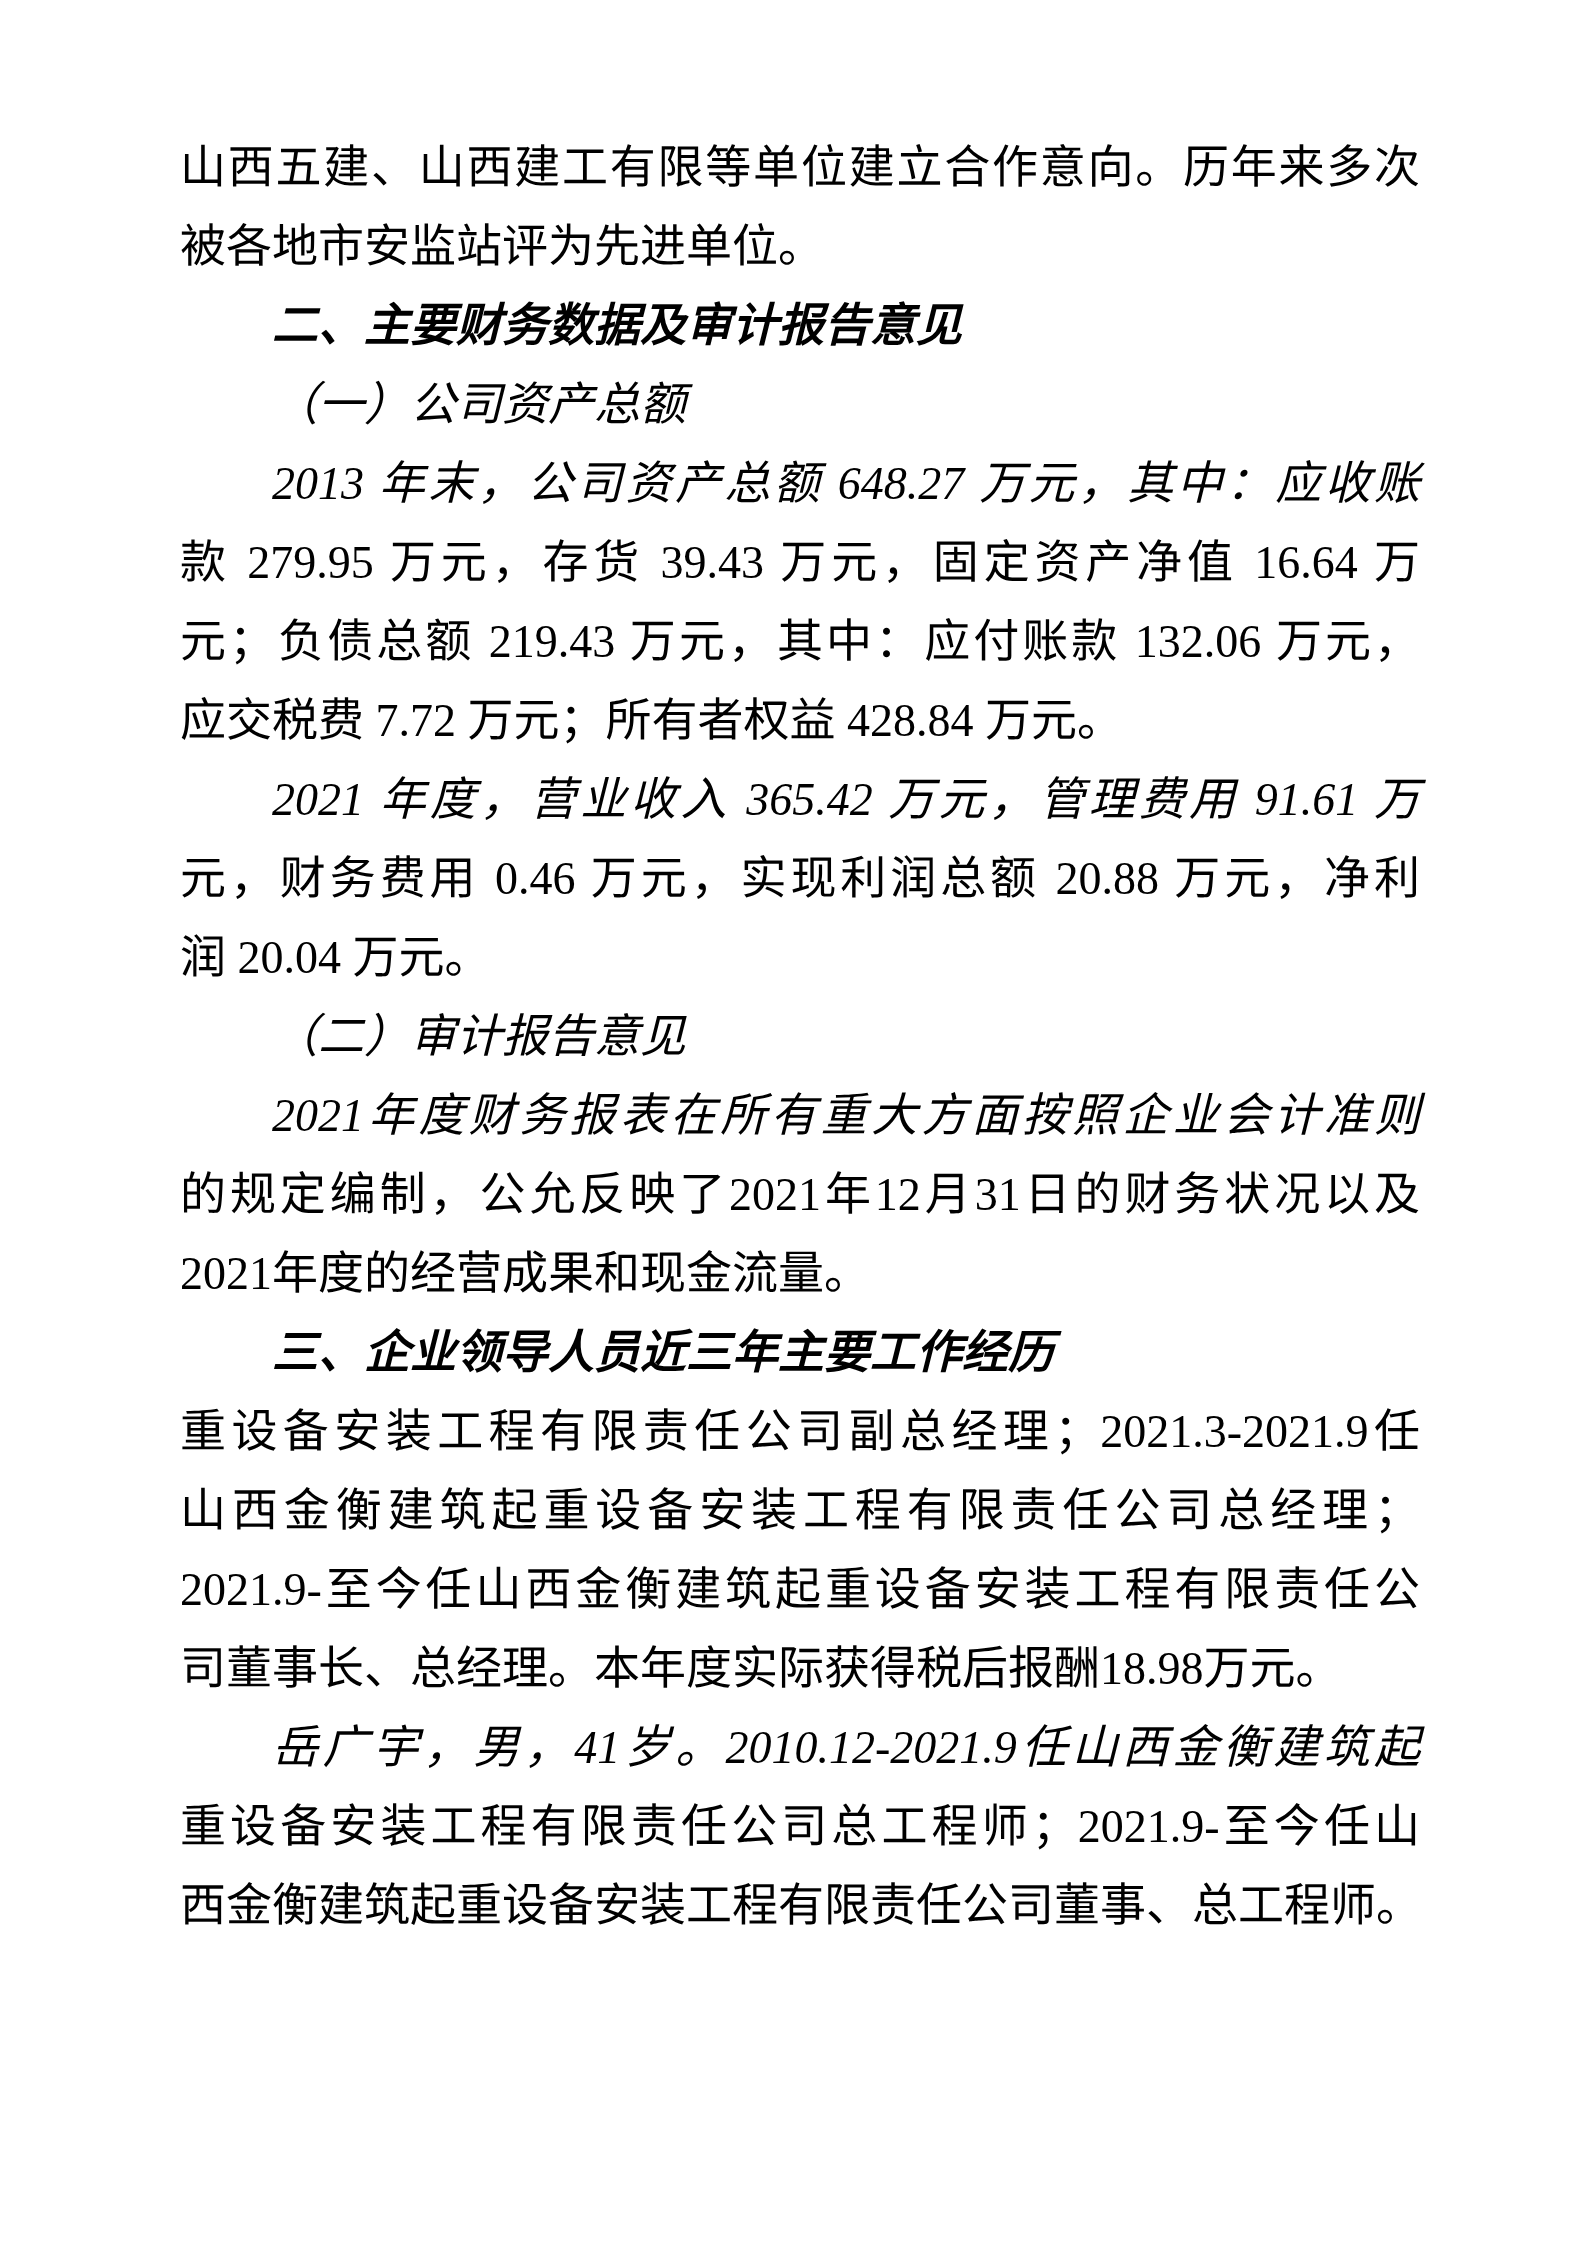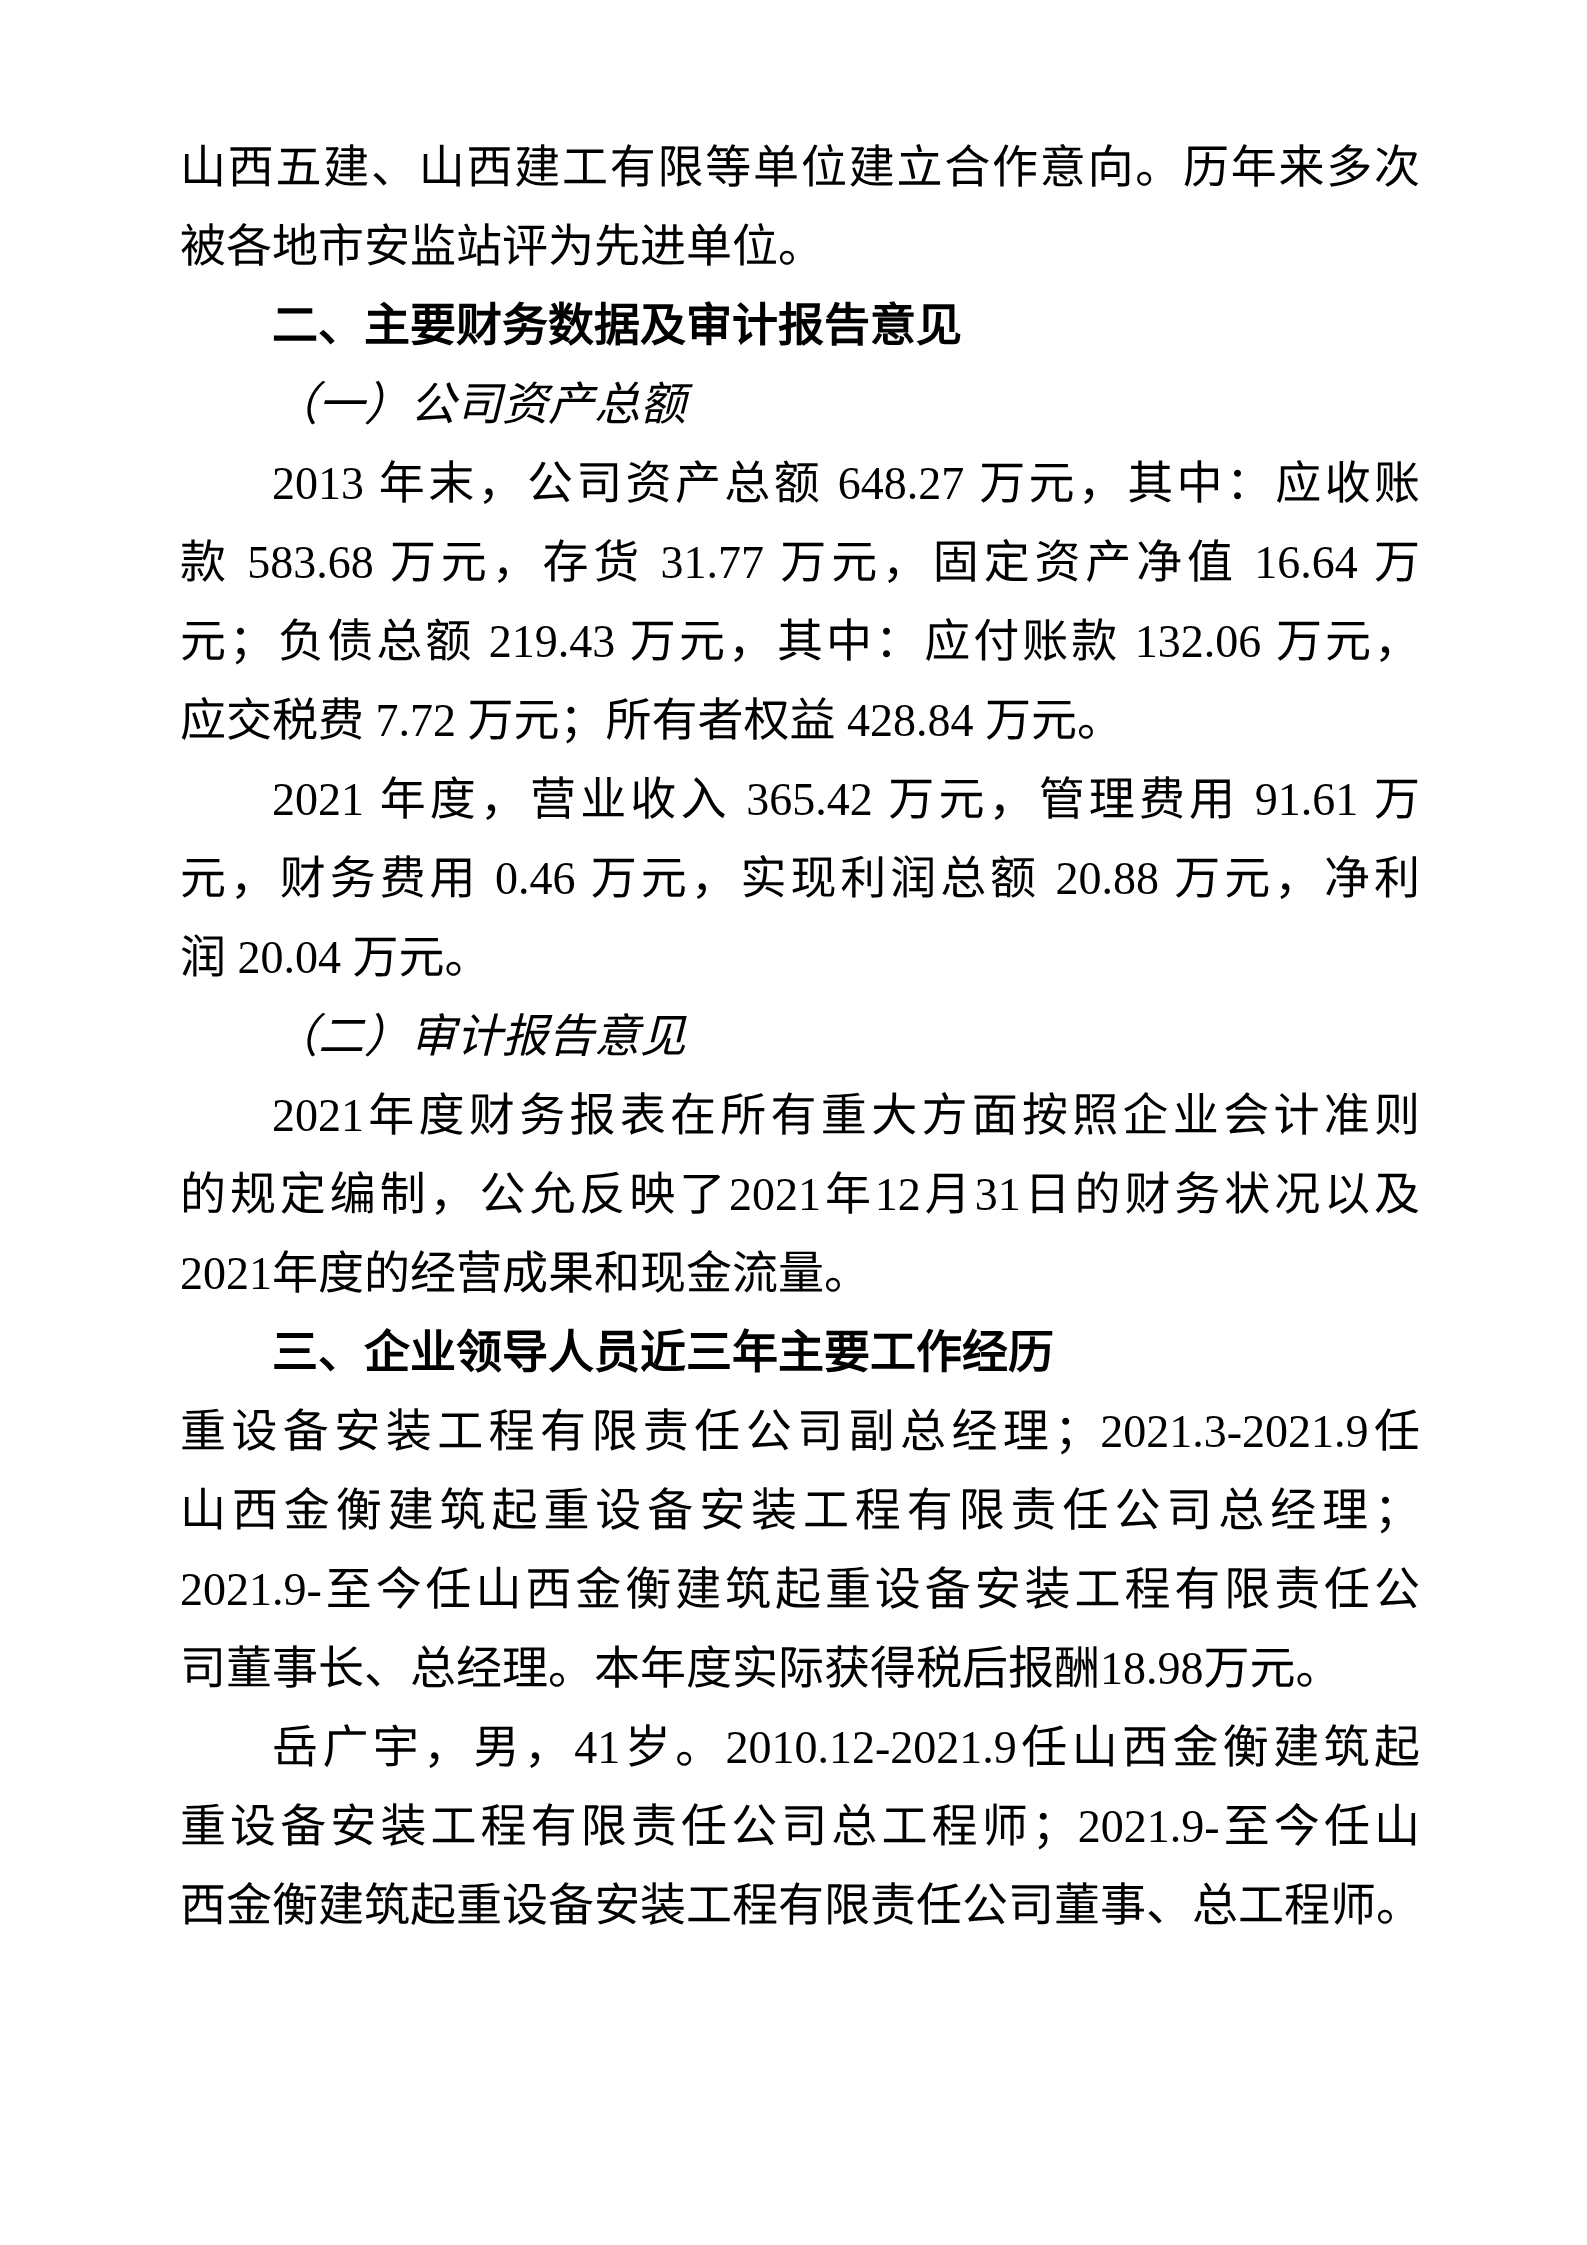--- a/index.html
+++ b/index.html
@@ -27,20 +27,21 @@
     overflow: visible;
   }
   
   .fill {
     text-align: justify;
     text-align-last: justify;
     text-justify: inter-character;
   }
   .indent {
     text-indent: 2em;
+    font-style: italic;
   }
   .heading {
     font-family: "Liberation Sans", "DejaVu Sans", sans-serif;
     font-weight: 700;
   }
   
   .kaiti {
     font-style: italic;
   }
 </style>
@@ -50,21 +51,21 @@
 <main class="page">
 
   <div class="line fill">山西五建、山西建工有限等单位建立合作意向。历年来多次</div>
   <div class="line">被各地市安监站评为先进单位。</div>
 
   <div class="line heading indent">二、主要财务数据及审计报告意见</div>
 
   <div class="line kaiti indent">（一）公司资产总额</div>
 
   <div class="line fill indent">2013 年末，公司资产总额 648.27 万元，其中：应收账</div>
-  <div class="line fill">款 583.68 万元，存货 31.77 万元，固定资产净值 16.64 万</div>
+  <div class="line fill">款 279.95 万元，存货 39.43 万元，固定资产净值 16.64 万</div>
   <div class="line fill">元；负债总额 219.43 万元，其中：应付账款 132.06 万元，</div>
   <div class="line">应交税费 7.72 万元；所有者权益 428.84 万元。</div>
 
   <div class="line fill indent">2021 年度，营业收入 365.42 万元，管理费用 91.61 万</div>
   <div class="line fill">元，财务费用 0.46 万元，实现利润总额 20.88 万元，净利</div>
   <div class="line">润 20.04 万元。</div>
 
   <div class="line kaiti indent">（二）审计报告意见</div>
 
   <div class="line fill indent">2021年度财务报表在所有重大方面按照企业会计准则</div>

